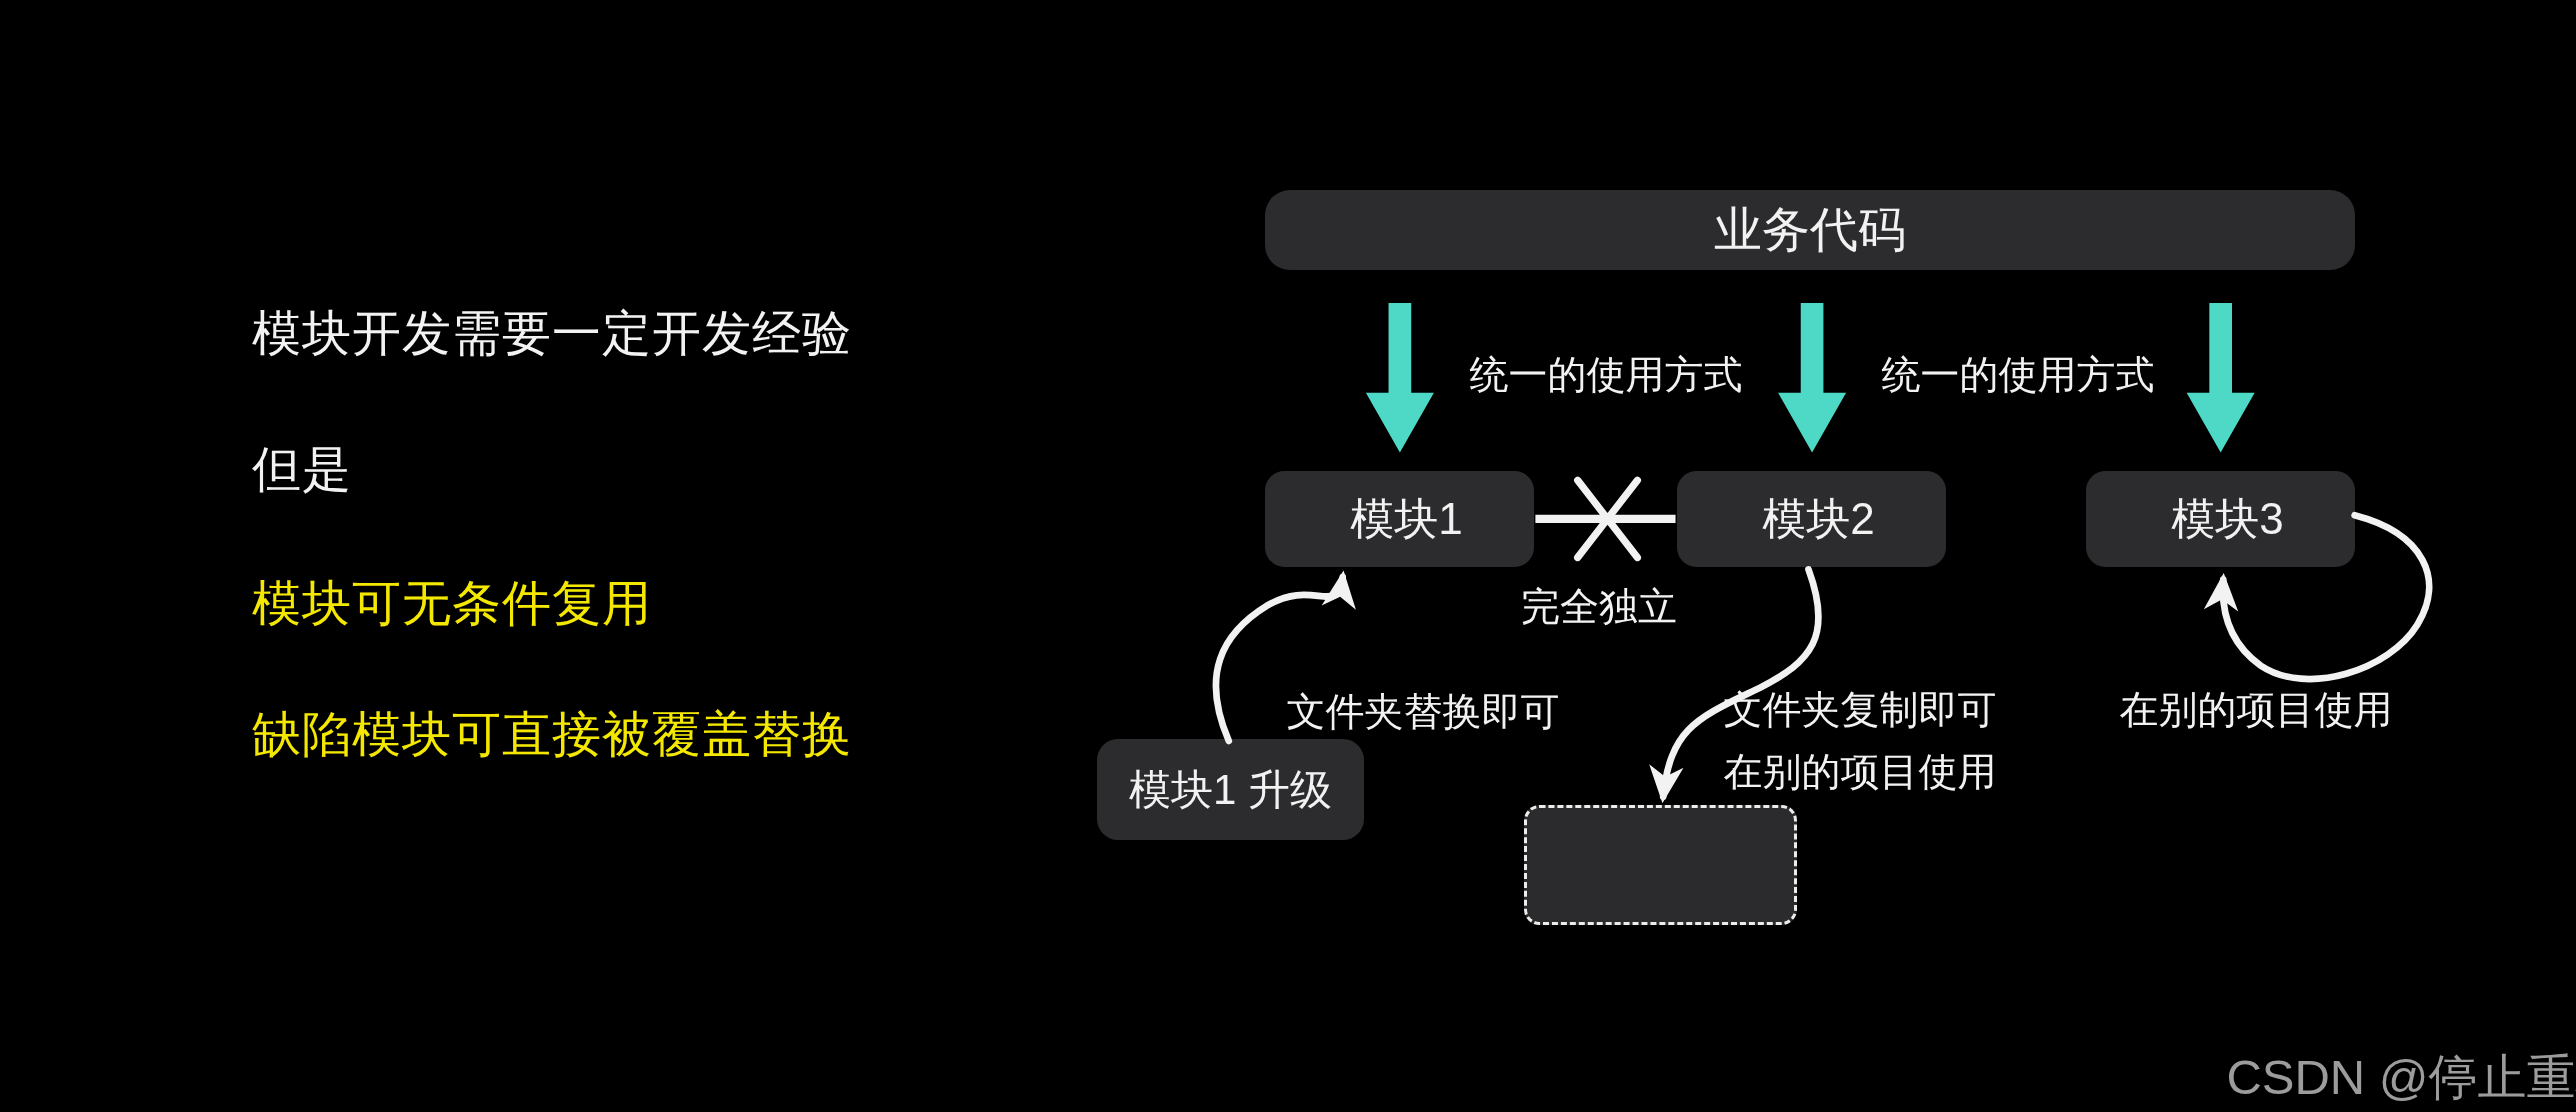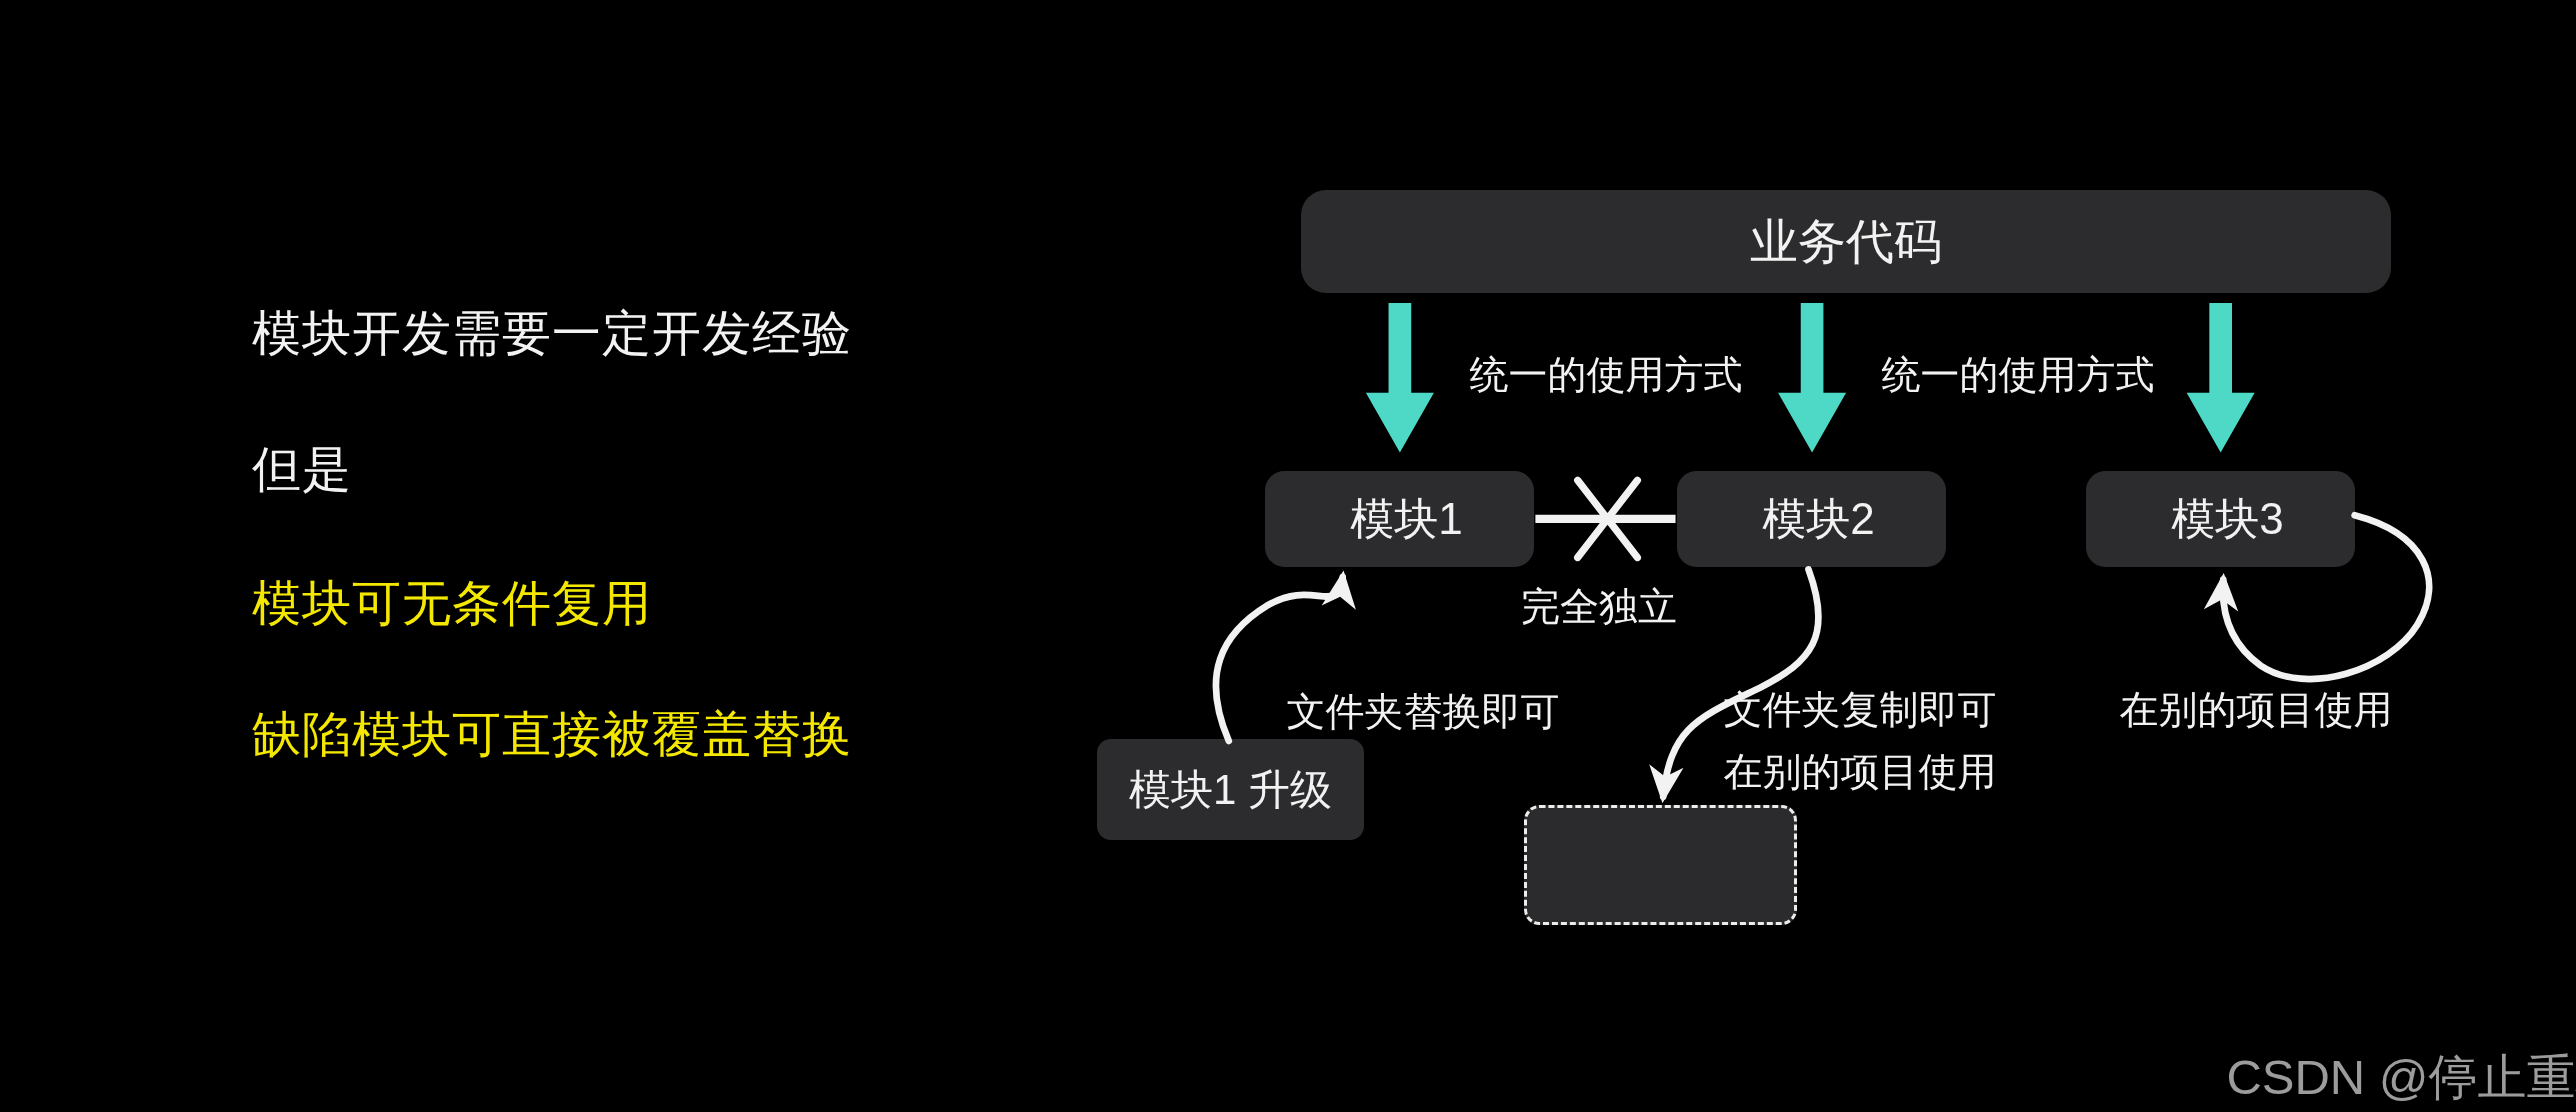--- a/index.html
+++ b/index.html
@@ -30,30 +30,30 @@
   }
   .headline.yellow{color:var(--c-yellow);}
   
   .node{
     background:var(--c-box);
     color:var(--c-white);
     display:flex;align-items:center;justify-content:center;
     white-space:nowrap;
   }
   .biz-box{
-    left:1265px;top:190px;width:1090px;height:103px;
-    border-radius:25px;font-size:48px;font-weight:500;margin-left:36px;
+    left:1265px;top:190px;width:1090px;height:80px;
+    border-radius:25px;font-size:48px;font-weight:500;
   }
   .module-box{
     top:471px;width:269px;height:96px;
     border-radius:19.6px;font-size:44px;font-weight:500;padding-left:14px;
   }
   .upgrade-box{
     left:1097px;top:739px;width:267px;height:101px;
-    border-radius:14px;font-size:42px;font-weight:500;
+    border-radius:21px;font-size:42px;font-weight:500;
   }
   .dashed-box{
     left:1524px;top:805px;width:273px;height:120px;
     background:#2B2B2D;
     border:3.6px dashed #ECECEC;
     border-radius:15.5px;
   }
   
   .dlabel{
     color:var(--c-white);

